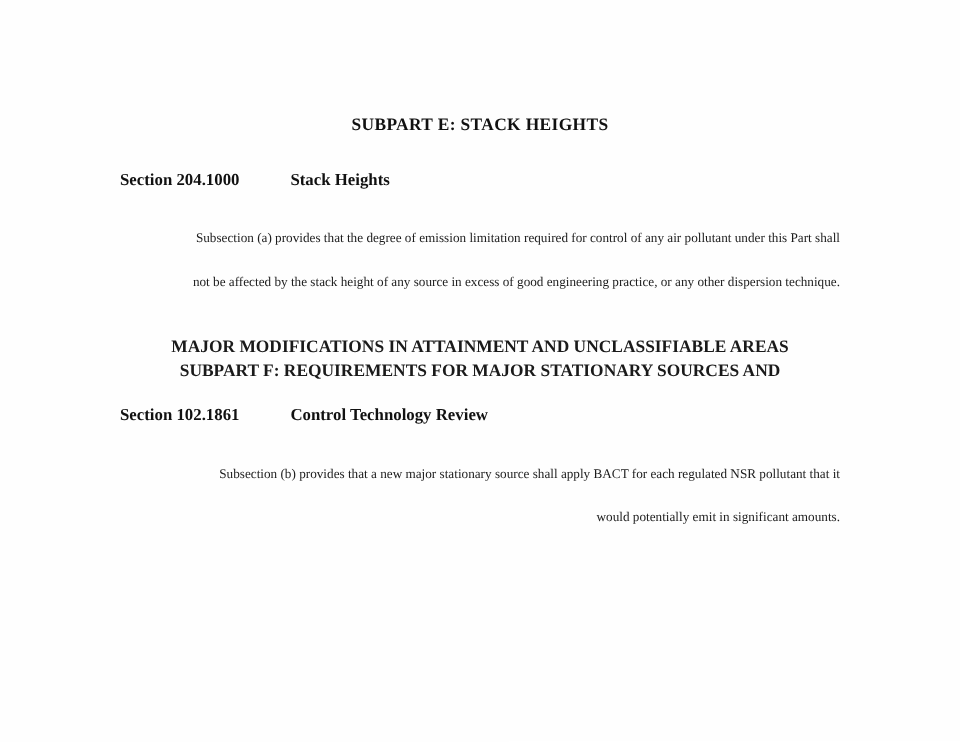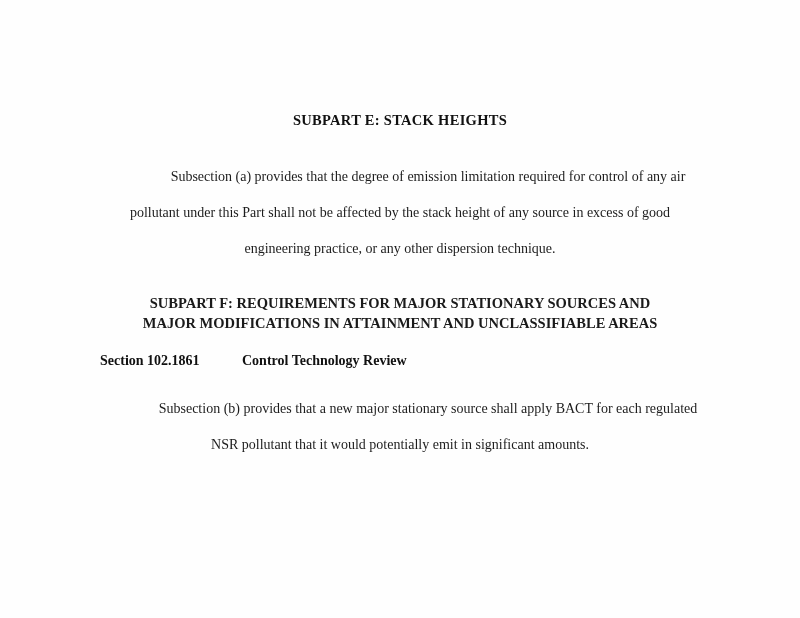--- a/index.html
+++ b/index.html
@@ -12,21 +12,21 @@
     background: #ffffff;
     font-family: "Liberation Serif", serif;
     color: #1a1a1a;
     overflow: hidden;
   }
   .page {
     position: relative;
     width: 800px;
     height: 618px;
     box-sizing: border-box;
-    padding: 16px 100px;
+    padding: 0 100px;
     background: #fefefe;
   }
   .spacer-top {
     height: 96px;
   }
   .heading-center {
     text-align: center;
     font-weight: bold;
     font-size: 14.5px;
     letter-spacing: 0.3px;
@@ -40,24 +40,24 @@
     font-size: 14px;
     color: #111;
     margin-bottom: 22px;
     white-space: pre;
   }
   .section-line .sec-num {
     display: inline-block;
     width: 142px;
   }
   .body-par {
-    font-size: 14px;
+    font-size: 11px;
     line-height: 36px;
     color: #1c1c1c;
-    text-align: center;
+    text-align: right;
   }
   .body-par .indent {
     display: inline-block;
     width: 56px;
   }
   .par-block {
     margin-bottom: 6px;
   }
   .subpart-f {
     text-align: center;
@@ -74,27 +74,28 @@
 </style>
 </head>
 <body>
 
 <div class="page">
 
   <div class="spacer-top"></div>
 
   <div class="heading-center subpart-e">SUBPART E:  STACK HEIGHTS</div>
 
+  <div class="section-line"><span class="sec-num">Section 204.1000</span><span>Stack Heights</span></div>
 
   <div class="body-par par-block"><span class="indent"></span><span>Subsection (a) provides that the degree of emission limitation required for control of any air pollutant under this Part shall not be affected by the stack height of any source in excess of good engineering practice, or any other dispersion technique.</span></div>
 
 
   <div class="subpart-f">
+    <span class="l2">MAJOR MODIFICATIONS IN ATTAINMENT AND UNCLASSIFIABLE AREAS</span>
     <span class="l2">SUBPART F:  REQUIREMENTS FOR MAJOR STATIONARY SOURCES AND</span>
-    <span class="l2">MAJOR MODIFICATIONS IN ATTAINMENT AND UNCLASSIFIABLE AREAS</span>
   </div>
 
   <div class="section-line"><span class="sec-num">Section 102.1861</span><span>Control Technology Review</span></div>
 
 
   <div class="body-par par-block"><span class="indent"></span><span>Subsection (b) provides that a new major stationary source shall apply BACT for each regulated NSR pollutant that it would potentially emit in significant amounts.</span></div>
 
 </div>
 
 </body></html>

